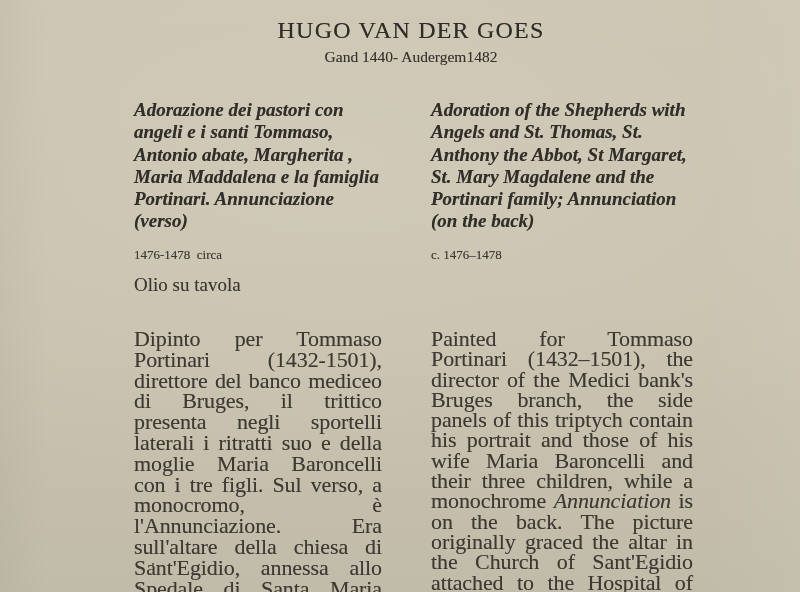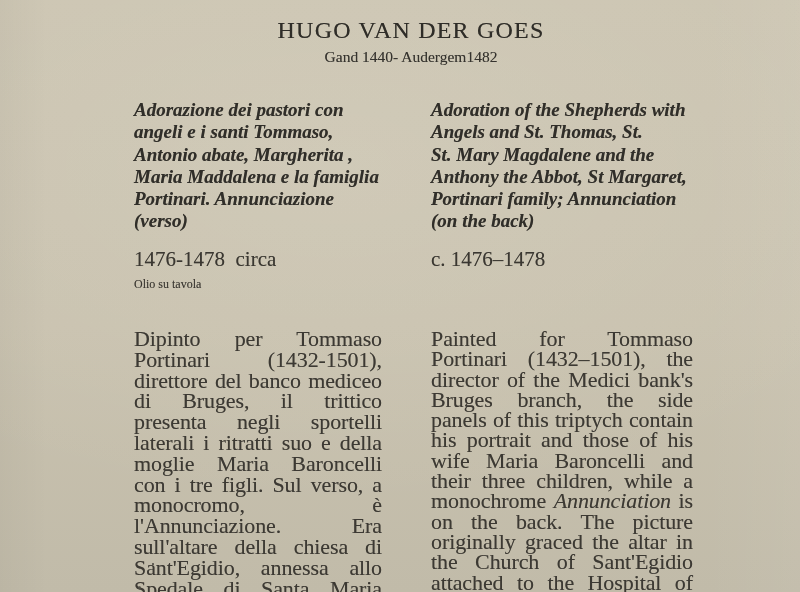--- a/index.html
+++ b/index.html
@@ -45,29 +45,29 @@
     line-height: 22.3px;
     font-weight: bold;
     font-style: italic;
     color: #302e29;
     text-shadow: 0 0 0.5px rgba(48,46,41,0.5);
   }
   .work-title .title-line { white-space: nowrap; }
   .date-line {
     position: absolute;
     top: 229px; left: 0;
-    font-size: 21px;
+    font-size: 13px;
     white-space: pre-wrap;
     text-shadow: 0 0 0.5px rgba(58,55,49,0.4);
     text-align: right;
   }
   .medium-block {
     position: absolute;
     top: 256px; left: 0;
-    font-size: 12px;
+    font-size: 19px;
     line-height: 21.8px;
     text-shadow: 0 0 0.5px rgba(58,55,49,0.4);
   }
   .body-text {
     position: absolute;
     top: 311px; left: 0;
     margin: 0;
     font-size: 22px;
     line-height: 20.8px;
     text-align: justify;
@@ -119,22 +119,22 @@
     </div>
     <p class="body-text">Dipinto per Tommaso Portinari (1432-1501), direttore del banco mediceo di Bruges, il trittico presenta negli sportelli laterali i ritratti suo e della moglie Maria Baroncelli con i tre figli. Sul verso, a monocromo, è l'Annunciazione. Era sull'altare della chiesa di Sant'Egidio, annessa allo Spedale di Santa Maria Nuova fondato dai Portinari, dove giunse, via mare, nel 1483.</p>
     <div class="stray-period">.</div>
     <div class="speck"></div>
   </section>
 
   <section class="col col-right">
     <div class="work-title">
       <div class="title-line">Adoration of the Shepherds with</div>
       <div class="title-line">Angels and St. Thomas, St.</div>
+      <div class="title-line">Anthony the Abbot, St Margaret,</div>
       <div class="title-line">St. Mary Magdalene and the</div>
-      <div class="title-line">Anthony the Abbot, St Margaret,</div>
       <div class="title-line">Portinari family; Annunciation</div>
       <div class="title-line">(on the back)</div>
     </div>
     <div class="date-line">c. 1476–1478</div>
     <p class="body-text"><span>Painted for Tommaso Portinari (1432–1501), the director of the Medici bank's Bruges branch, the side panels of this triptych contain his portrait and those of his wife Maria Baroncelli and their three children, while a monochrome </span><span class="italic-seg">Annunciation</span><span> is on the back. The picture originally graced the altar in the Church of Sant'Egidio attached to the Hospital of Santa Maria Nuova, which had been founded by the Portinari family. It arrived in Florence in 1483, having traveled a large part of the way by sea.</span></p>
   </section>
 
 </div>
 
 </body></html>

